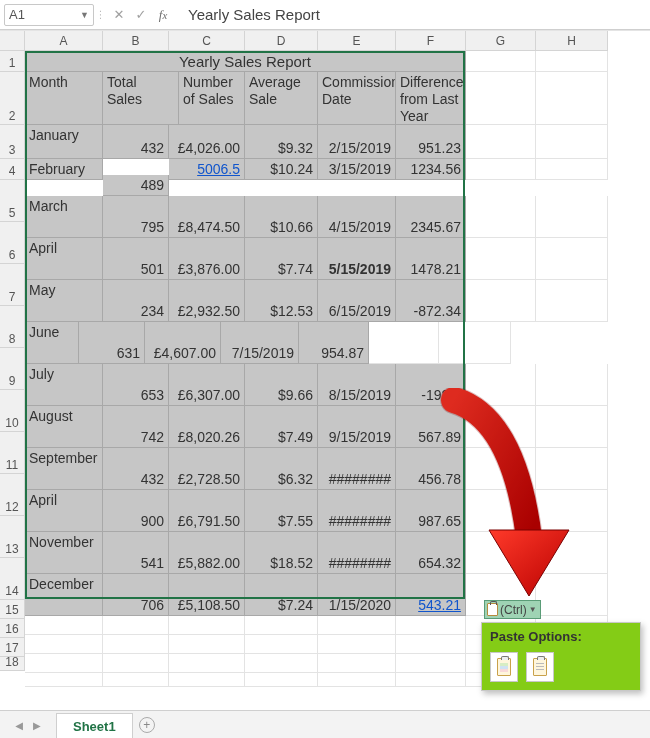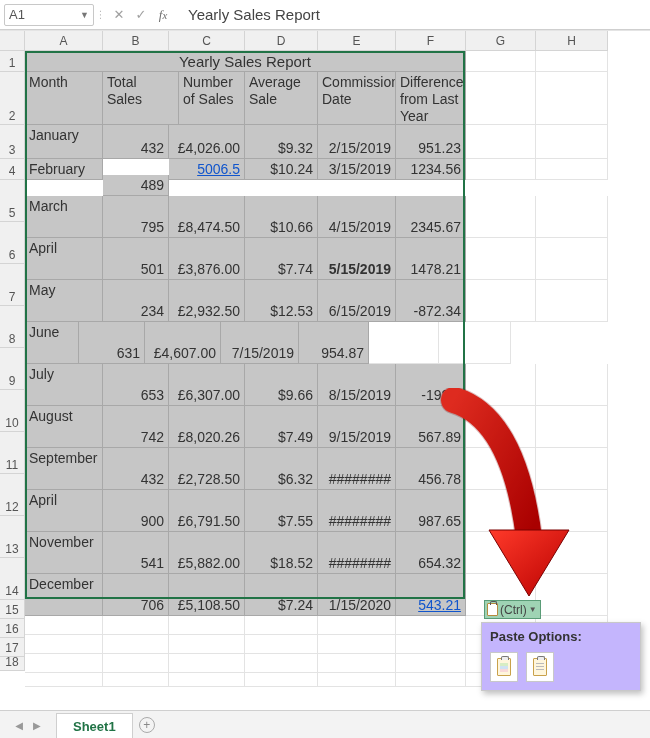--- a/index.html
+++ b/index.html
@@ -178,21 +178,21 @@
     width: 5px; height: 3px;
     border: 1px solid #555;
     border-bottom: none;
     border-radius: 2px 2px 0 0;
   }
   .smart-tag .dd { font-size: 8px; color: #555; }
 
   
   .paste-pop {
     position: absolute;
-    background: #c4b5fd;
+    background: #84cc16;
     border: 1px solid #c8c8c8;
     box-shadow: 2px 3px 6px rgba(0,0,0,.25);
     padding: 6px 8px 8px 8px;
     width: 160px;
   }
   .paste-pop .pt {
     font-weight: bold;
     font-size: 13px;
     color: #333;
     margin-bottom: 8px;

